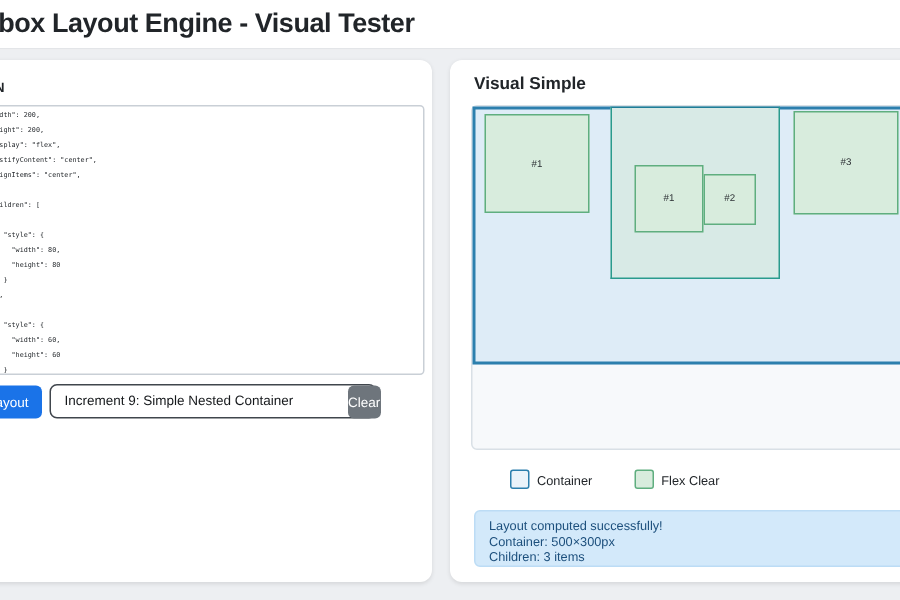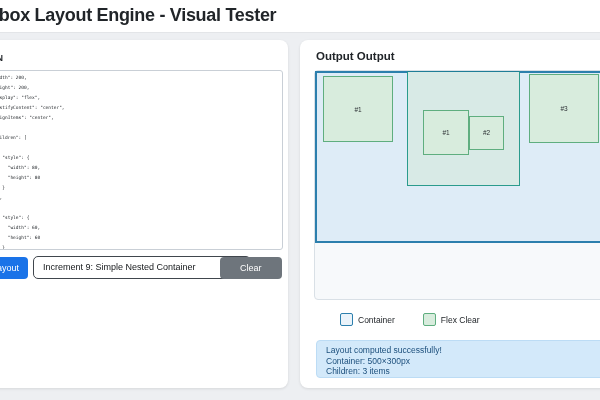--- a/index.html
+++ b/index.html
@@ -15,21 +15,21 @@
   .card { position:absolute; background:#ffffff; border-radius:8px; box-shadow:0 1px 3px rgba(0,0,0,0.10); }
   .card-left  { left:-32px; top:40px; width:320px; height:348px; }
   .card-right { left:300px; top:40px; width:340px; height:348px; }
 
   
   .json-label { position:absolute; left:-14px; top:13px; font-size:9px; font-weight:700; color:#212529; white-space:nowrap; }
   .editor { position:absolute; left:15px; top:30px; width:300px; height:180px; background:#fff; border:1px solid #c9cfd6; border-radius:3px; overflow:hidden; }
   .editor pre { position:absolute; left:2px; top:2px; font-family:"DejaVu Sans Mono", monospace; font-size:4.5px; line-height:10px; color:#23272b; white-space:pre; }
   .btn { position:absolute; top:217px; height:22px; border:none; border-radius:4px; color:#fff; font-size:9px; font-family:"Liberation Sans",sans-serif; line-height:22px; text-align:center; cursor:pointer; }
   .btn-compute { right:260px; background:#1a73e8; padding:0 9px; white-space:nowrap; }
-  .btn-clear { left:252px; background:#6e757c; padding:0 20px; }
+  .btn-clear { left:264px; background:#6e757c; padding:0 0; }
   .preset-select { position:absolute; left:65px; top:216px; width:218px; height:23px; background:#fff; border:1.5px solid #40464d; border-radius:5px; cursor:pointer; }
   .preset-select .val { position:absolute; left:9px; top:0; line-height:21px; font-size:9px; color:#15181b; white-space:nowrap; }
   .chev { position:absolute; right:7px; top:8px; }
 
   
   .vo-heading { position:absolute; left:16px; top:10px; font-size:11.5px; font-weight:700; color:#212529; }
   .canvas { position:absolute; left:14px; top:30px; width:304px; height:230px; background:#f7f9fb; border:1px solid #d9e0e6; border-radius:4px; }
   .container-box { position:absolute; left:0; top:0; width:288px; height:172px; background:#deecf7; border:2px solid #2c7fad; display:flex; align-items:flex-start; }
   .flex-item { background:#d8ecdd; border:1px solid #5fae7f; display:flex; align-items:center; justify-content:center; font-size:6.5px; color:#2b2f33; }
   .item-1 { width:70px; height:66px; margin:3px 0 0 6px; }
@@ -86,21 +86,21 @@
     <div class="preset-select">
       <span class="val">Increment 9: Simple Nested Container</span>
       <svg class="chev" width="8" height="6" viewBox="0 0 8 6">
         <polyline points="1,1 4,4.5 7,1" fill="none" stroke="#15181b" stroke-width="1.2"></polyline>
       </svg>
     </div>
     <button class="btn btn-clear">Clear</button>
   </div>
 
   <div class="card card-right">
-    <div class="vo-heading">Output Output</div>
+    <div class="vo-heading">Visual Simple</div>
 
     <div class="canvas">
       <div class="container-box">
         <div class="flex-item item-1">#1</div>
         <div class="nested-box">
           <div class="flex-item nested-1">#1</div>
           <div class="flex-item nested-2">#2</div>
         </div>
         <div class="flex-item item-3">#3</div>
       </div>

